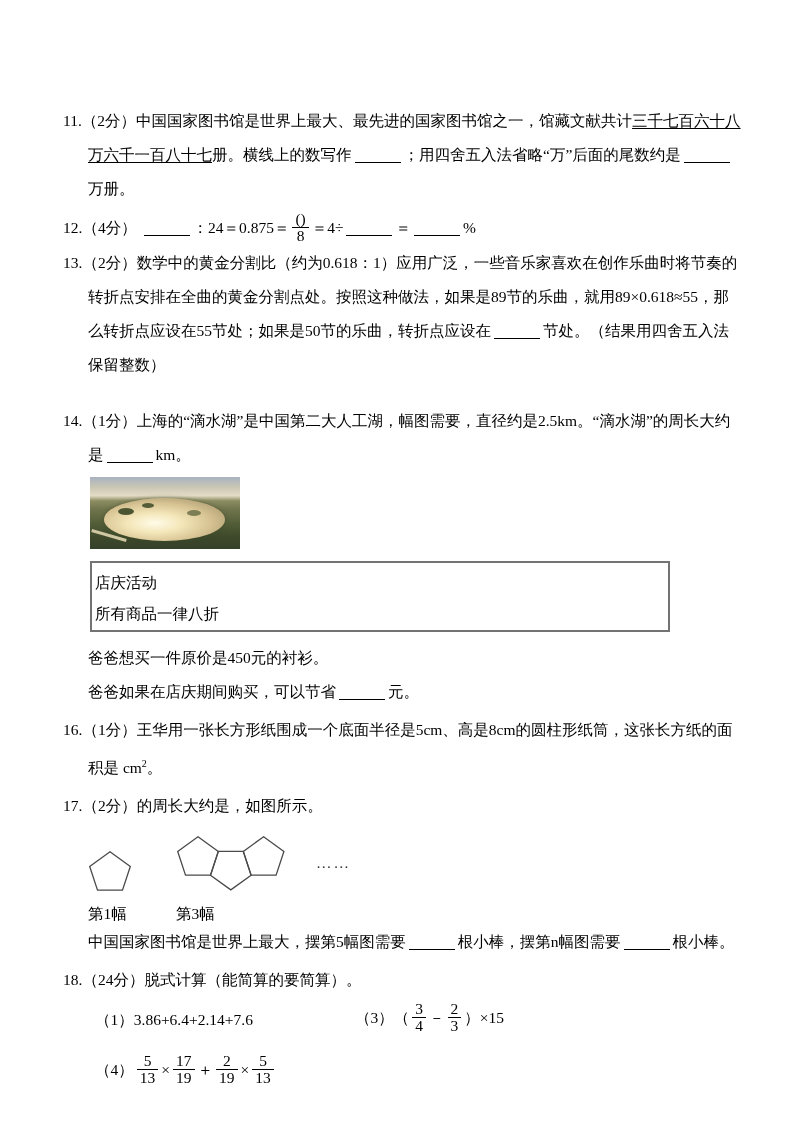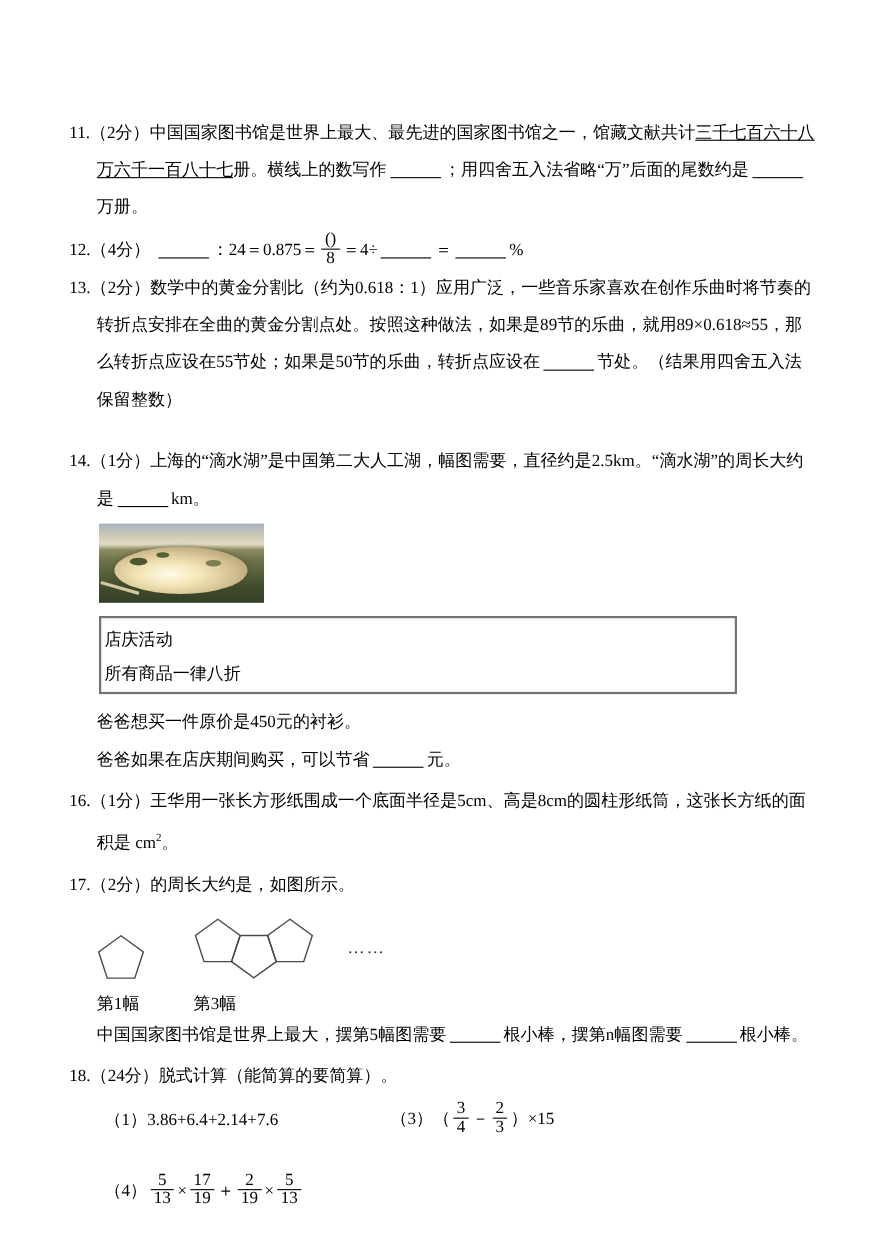--- a/index.html
+++ b/index.html
@@ -32,21 +32,21 @@
   
   .figrow{display:flex;align-items:flex-end;padding-left:25px;margin:10px 0 2px;text-indent:0}
   .figcol{display:flex;flex-direction:column;align-items:flex-start}
   .figcol svg{display:block}
   .figcol1{margin-right:44px}
   .figcol2{margin-right:30px}
   .figlabel{margin-top:10px;line-height:18px}
   .dots{align-self:center;margin-left:30px;margin-bottom:30px;letter-spacing:2px;color:#333}
   .pent{fill:none;stroke:#4a4a4a;stroke-width:1.3;stroke-linejoin:miter}
   
-  .calc{display:grid;grid-template-columns:260px auto;row-gap:32px;padding-left:32px;margin-top:6px;align-items:center;line-height:22px}
+  .calc{display:grid;grid-template-columns:260px auto;row-gap:19px;padding-left:32px;margin-top:6px;align-items:center;line-height:22px}
   .calc .item{white-space:nowrap}
 </style>
 </head>
 <body>
 
 <div class="page">
 
   <div class="qb" style="margin-bottom:5px">
     <p class="hang"><span>11.（2分）</span><span>中国国家图书馆是世界上最大、最先进的国家图书馆之一，馆藏文献共计</span><span class="u">三千七百六十八万六千一百八十七</span><span>册。横线上的数写作</span><span class="blank"></span><span>；用四舍五入法省略“万”后面的尾数约是</span><span class="blank"></span><span>万册。</span></p>
   </div>

